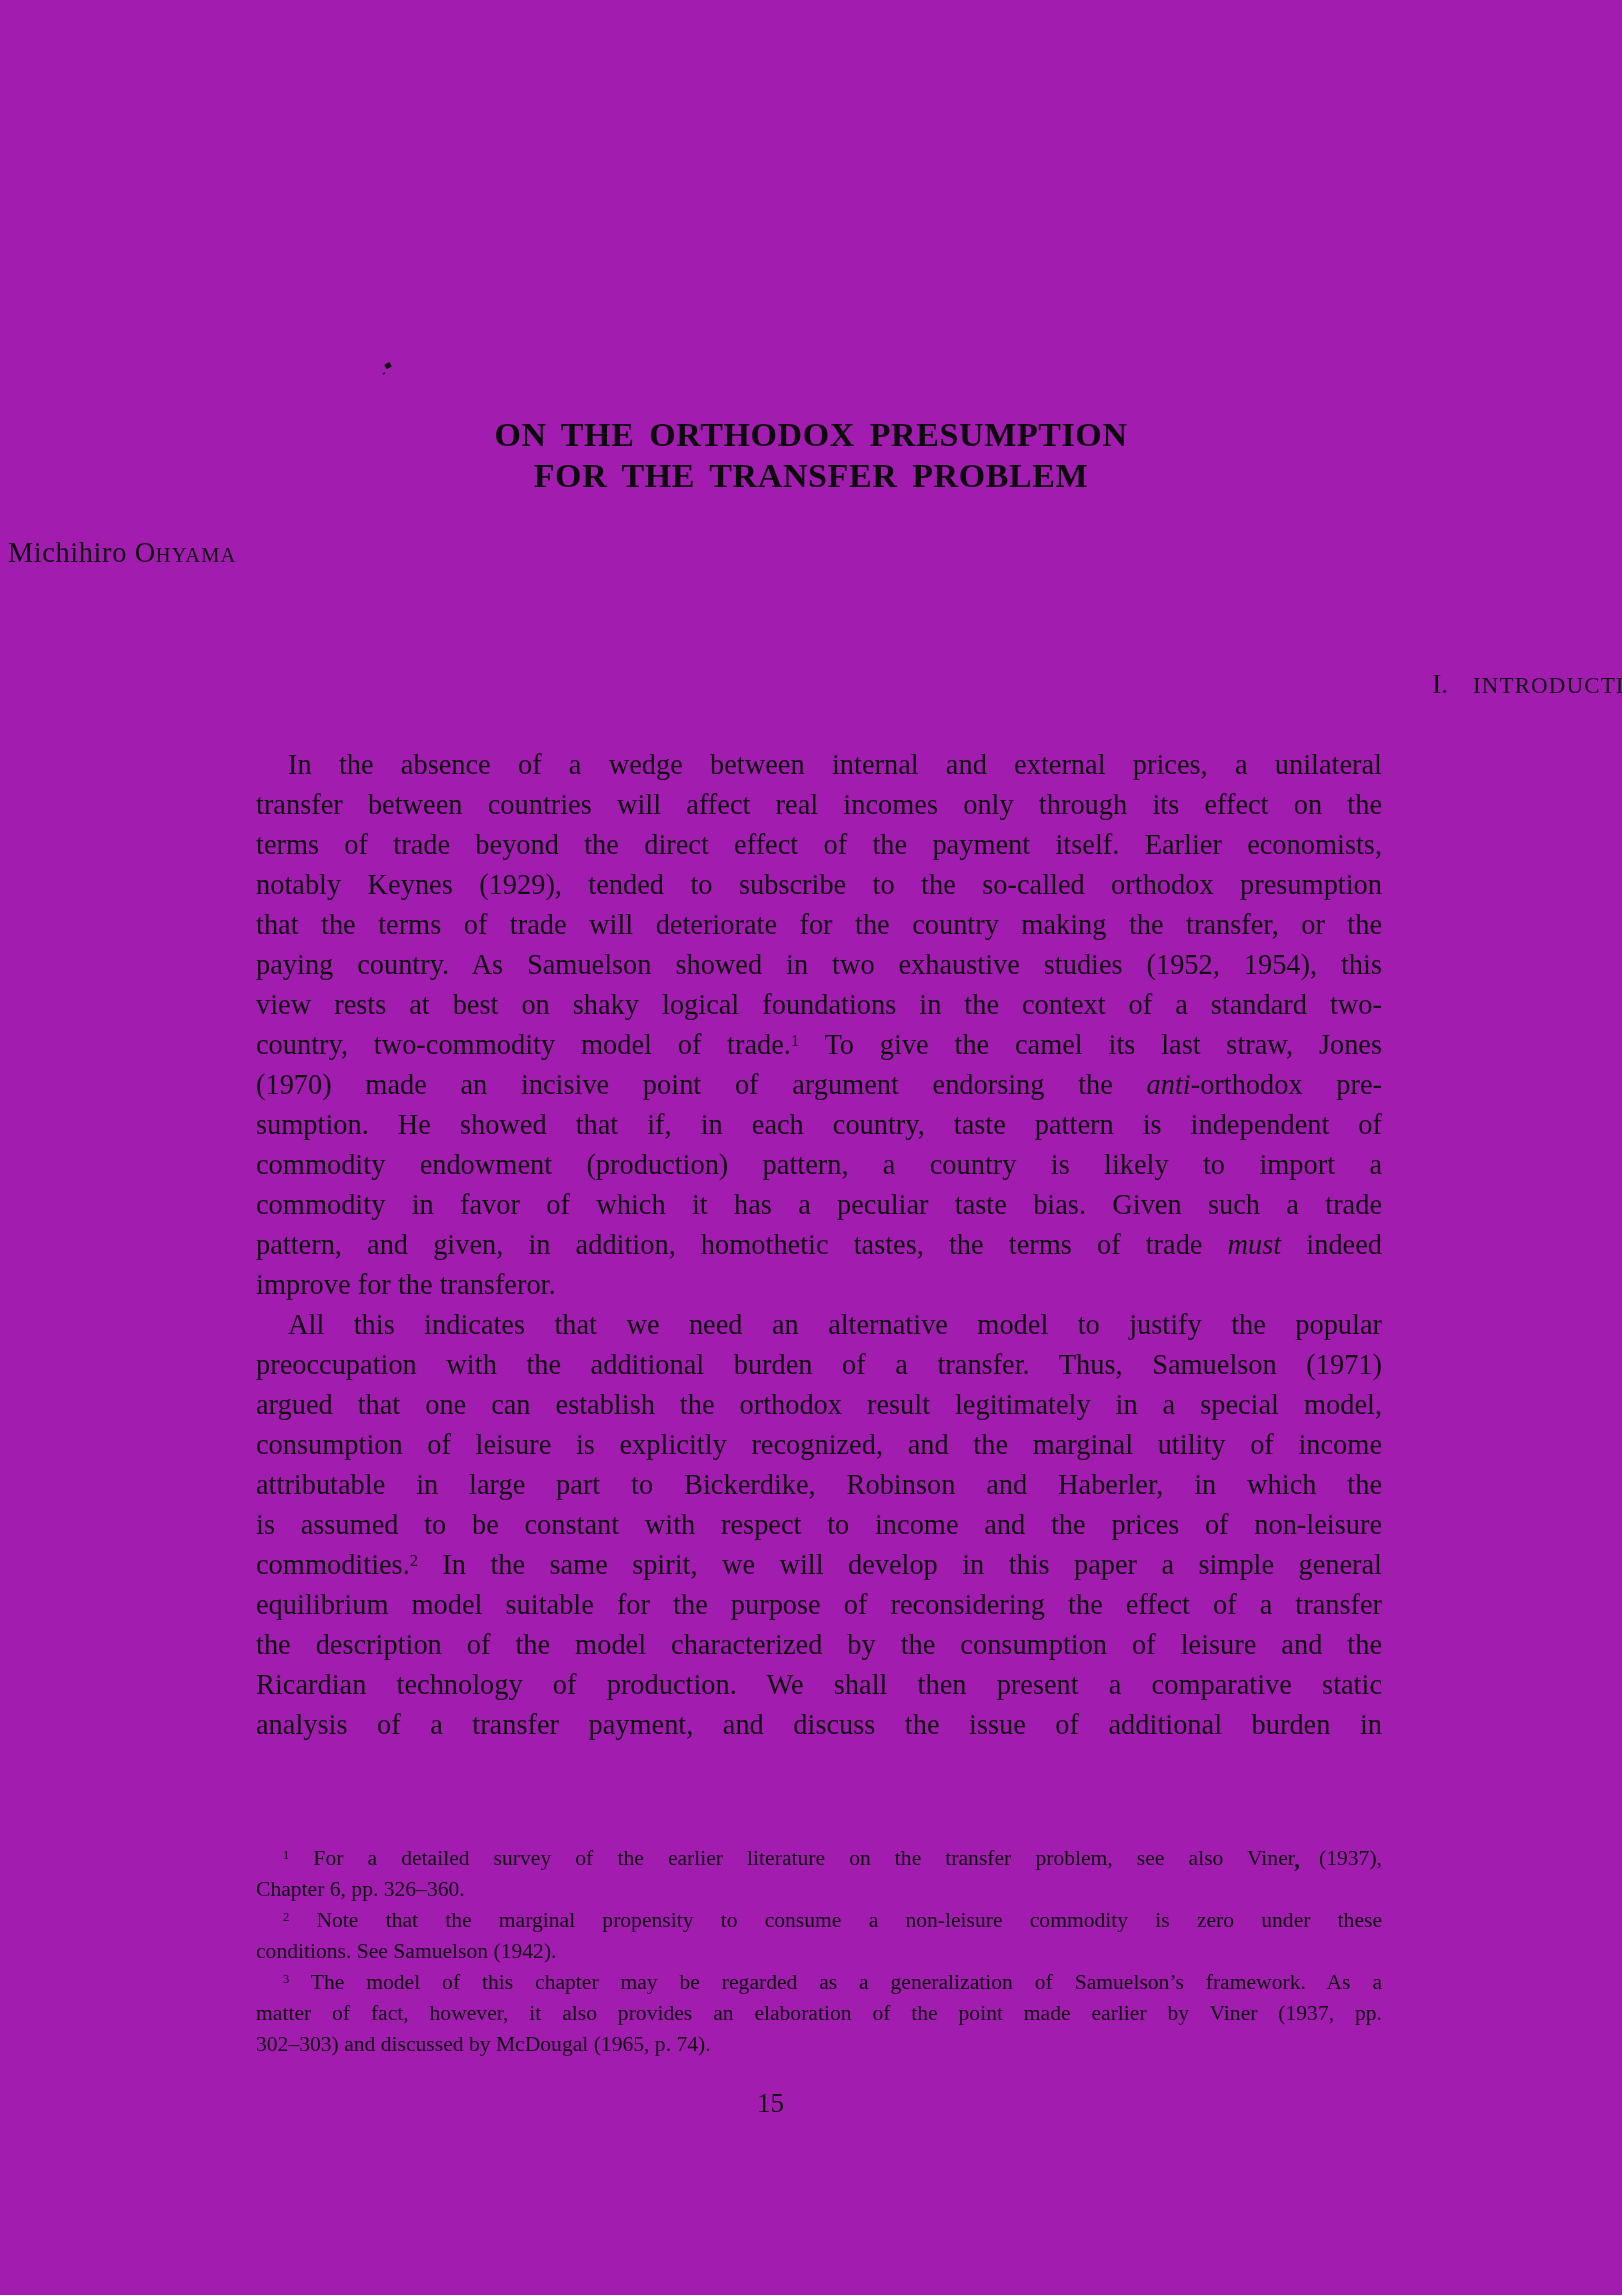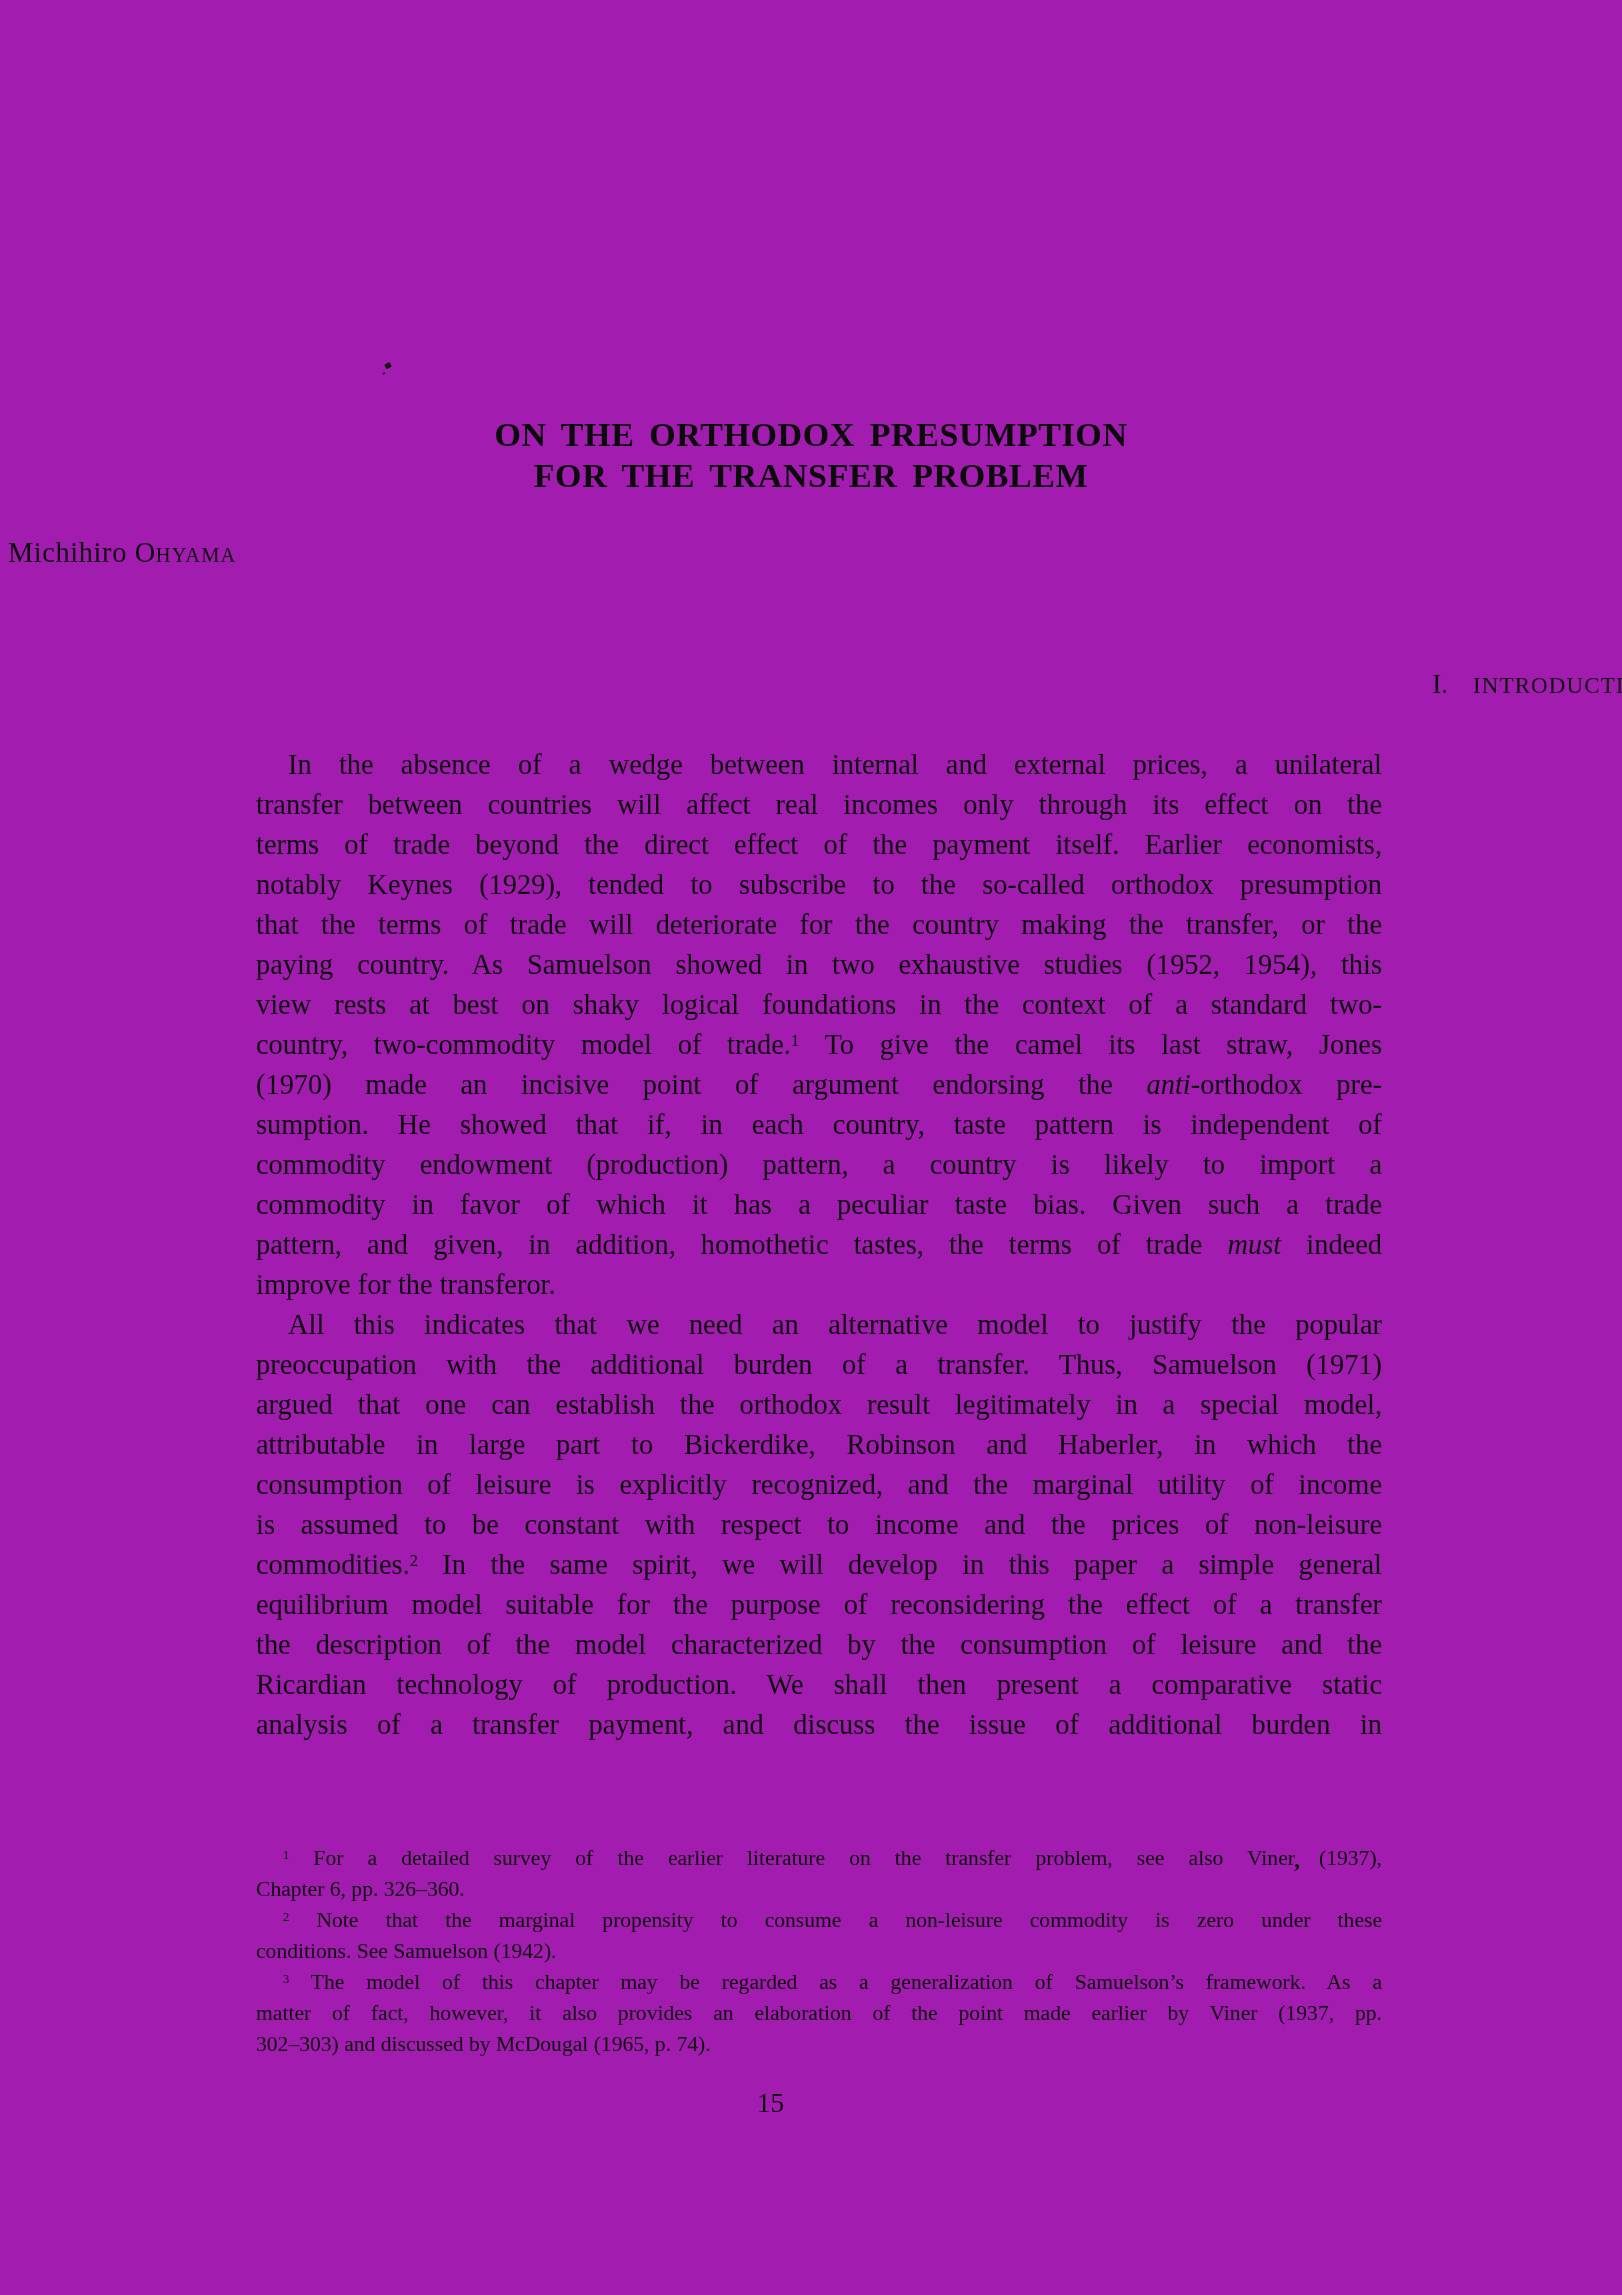--- a/index.html
+++ b/index.html
@@ -154,22 +154,22 @@
         <div class="line">sumption. He showed that if, in each country, taste pattern is independent of</div>
         <div class="line">commodity endowment (production) pattern, a country is likely to import a</div>
         <div class="line">commodity in favor of which it has a peculiar taste bias. Given such a trade</div>
         <div class="line">pattern, and given, in addition, homothetic tastes, the terms of trade <i>must</i> indeed</div>
         <div class="line last">improve for the transferor.</div>
       </div>
       <div>
         <div class="line indent">All this indicates that we need an alternative model to justify the popular</div>
         <div class="line">preoccupation with the additional burden of a transfer. Thus, Samuelson (1971)</div>
         <div class="line">argued that one can establish the orthodox result legitimately in a special model,</div>
+        <div class="line">consumption of leisure is explicitly recognized, and the marginal utility of income</div>
         <div class="line">attributable in large part to Bickerdike, Robinson and Haberler, in which the</div>
-        <div class="line">consumption of leisure is explicitly recognized, and the marginal utility of income</div>
         <div class="line">is assumed to be constant with respect to income and the prices of non-leisure</div>
         <div class="line">commodities.<sup>2</sup> In the same spirit, we will develop in this paper a simple general</div>
         <div class="line">equilibrium model suitable for the purpose of reconsidering the effect of a transfer</div>
         <div class="line">the description of the model characterized by the consumption of leisure and the</div>
         <div class="line">Ricardian technology of production. We shall then present a comparative static</div>
         <div class="line">analysis of a transfer payment, and discuss the issue of additional burden in</div>
       </div>
     </div>
 
   <div class="footnotes" id="footnotes">

